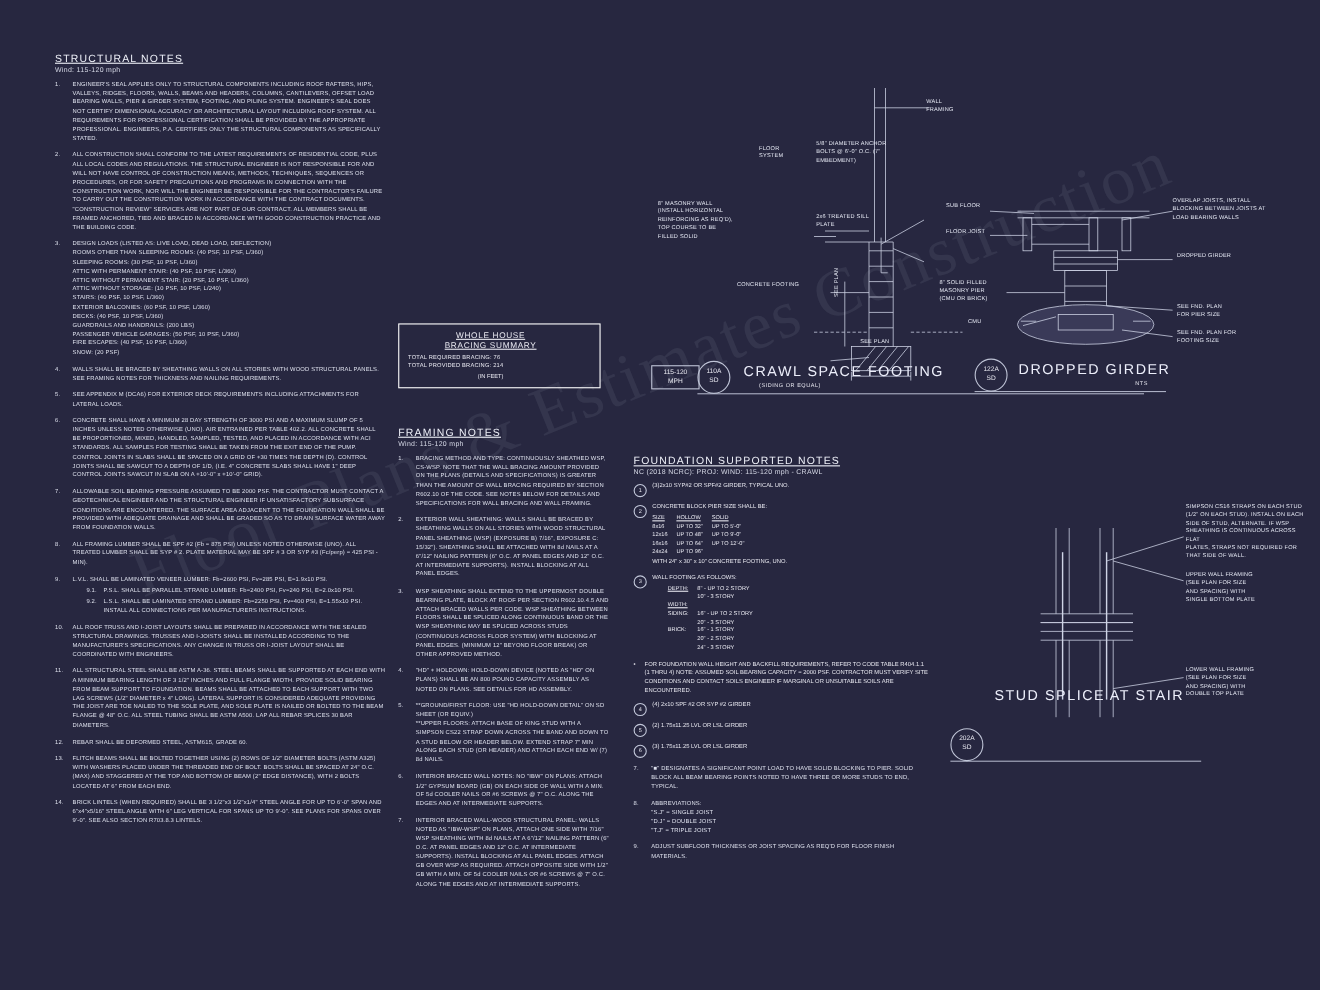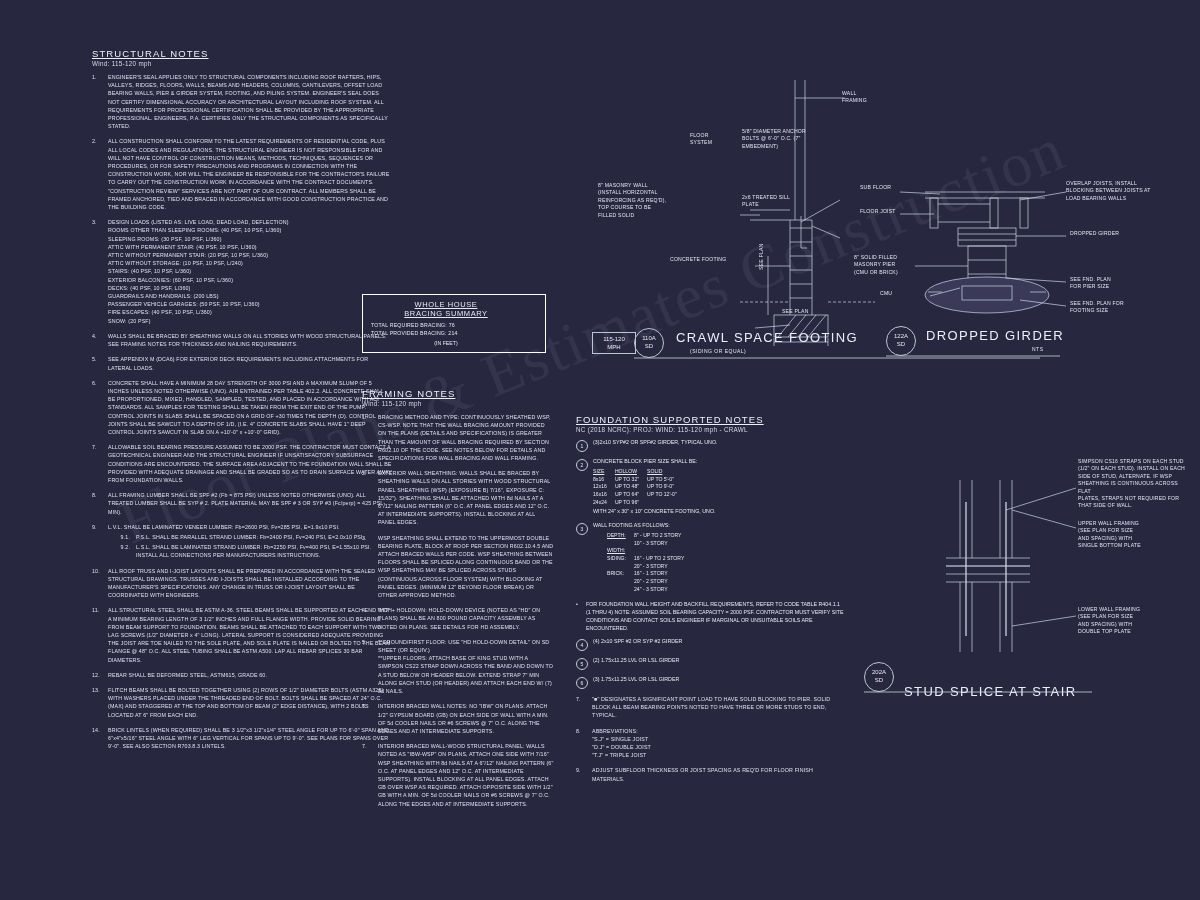--- a/index.html
+++ b/index.html
@@ -183,21 +183,21 @@
   }
   svg { position: absolute; left: 0; top: 0; overflow: visible; }
 </style>
 </head>
 <body>
 
 <div class="sheet">
 
   <div class="watermark">Floor Plans &amp; Estimates Construction</div>
 
-  <div class="col" style="left:50px; top:48px; width:300px;margin-left:42px;">
+  <div class="col" style="left:50px; top:48px; width:300px;">
     <h2 class="sec-title">STRUCTURAL NOTES</h2>
     <div class="sec-sub">Wind: 115-120 mph</div>
 
     <div class="note">
         <div class="num">1.</div>
         <div class="body">ENGINEER'S SEAL APPLIES ONLY TO STRUCTURAL COMPONENTS INCLUDING ROOF RAFTERS, HIPS, VALLEYS, RIDGES, FLOORS, WALLS, BEAMS AND HEADERS, COLUMNS, CANTILEVERS, OFFSET LOAD BEARING WALLS, PIER &amp; GIRDER SYSTEM, FOOTING, AND PILING SYSTEM. ENGINEER'S SEAL DOES NOT CERTIFY DIMENSIONAL ACCURACY OR ARCHITECTURAL LAYOUT INCLUDING ROOF SYSTEM. ALL REQUIREMENTS FOR PROFESSIONAL CERTIFICATION SHALL BE PROVIDED BY THE APPROPRIATE PROFESSIONAL. ENGINEERS, P.A. CERTIFIES ONLY THE STRUCTURAL COMPONENTS AS SPECIFICALLY STATED.</div>
       </div>
     <div class="note">
         <div class="num">2.</div>
         <div class="body">ALL CONSTRUCTION SHALL CONFORM TO THE LATEST REQUIREMENTS OF RESIDENTIAL CODE, PLUS ALL LOCAL CODES AND REGULATIONS. THE STRUCTURAL ENGINEER IS NOT RESPONSIBLE FOR AND WILL NOT HAVE CONTROL OF CONSTRUCTION MEANS, METHODS, TECHNIQUES, SEQUENCES OR PROCEDURES, OR FOR SAFETY PRECAUTIONS AND PROGRAMS IN CONNECTION WITH THE CONSTRUCTION WORK, NOR WILL THE ENGINEER BE RESPONSIBLE FOR THE CONTRACTOR'S FAILURE TO CARRY OUT THE CONSTRUCTION WORK IN ACCORDANCE WITH THE CONTRACT DOCUMENTS. "CONSTRUCTION REVIEW" SERVICES ARE NOT PART OF OUR CONTRACT. ALL MEMBERS SHALL BE FRAMED ANCHORED, TIED AND BRACED IN ACCORDANCE WITH GOOD CONSTRUCTION PRACTICE AND THE BUILDING CODE.</div>
@@ -622,21 +622,21 @@
     <div class="lbl" style="left:198px; top:166px; white-space:pre-line;">LOWER WALL FRAMING
 (SEE PLAN FOR SIZE
 AND SPACING) WITH
 DOUBLE TOP PLATE</div>
   </div>
 
   <div class="tagcirc" style="left:864px; top:662px;">
     <div>202A</div>
     <div>SD</div>
   </div>
-  <div class="dtitle" style="left:904px; top:684px;">STUD SPLICE AT STAIR</div>
+  <div class="dtitle" style="left:904px; top:624px;">STUD SPLICE AT STAIR</div>
 
   <svg width="1200" height="900" style="pointer-events:none;">
     <line x1="634" y1="358" x2="1040" y2="358" stroke="#cfd4e6" stroke-width="0.8"></line>
     <line x1="886" y1="356" x2="1060" y2="356" stroke="#cfd4e6" stroke-width="0.8"></line>
     <line x1="864" y1="692" x2="1092" y2="692" stroke="#cfd4e6" stroke-width="0.8"></line>
   </svg>
 
 </div>
 
 </body></html>

